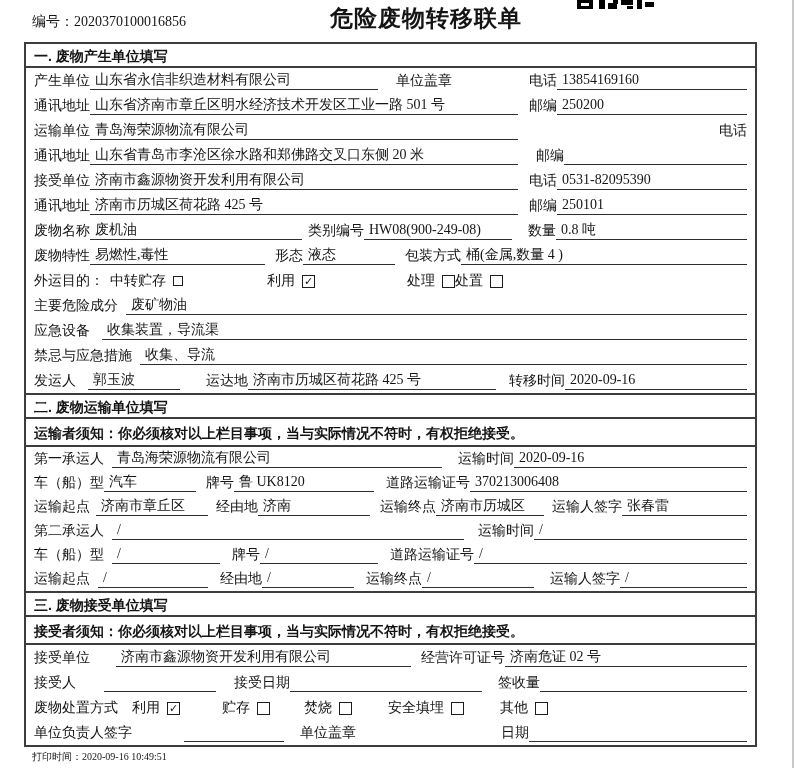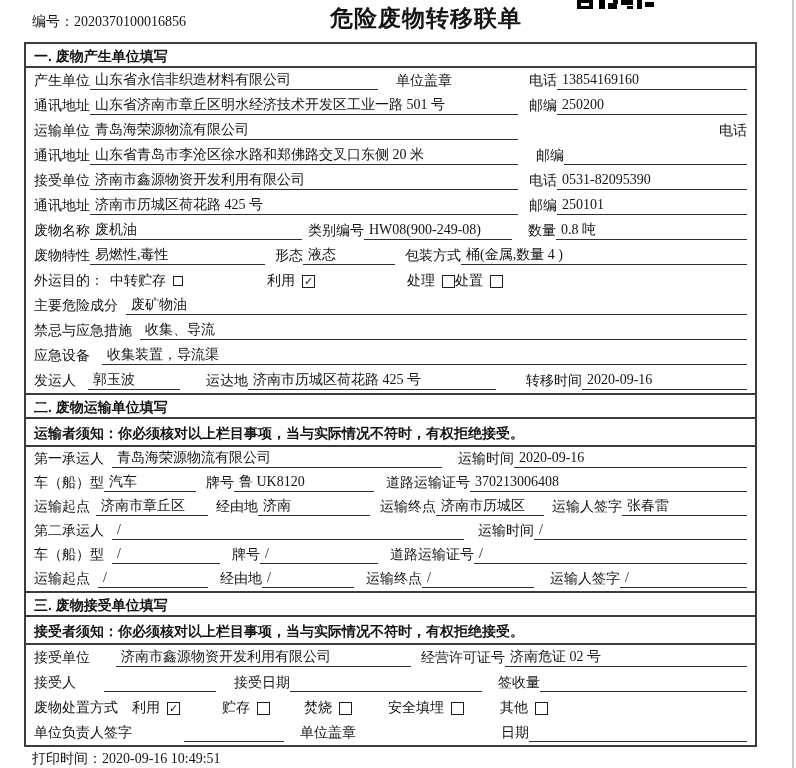--- a/index.html
+++ b/index.html
@@ -70,21 +70,21 @@
   .cb {
     display: inline-block; width: 13px; height: 13px;
     border: 1px solid #1d1d1d; margin-left: 7px;
     font-size: 11px; line-height: 12px; text-align: center;
     font-family: "DejaVu Sans", sans-serif;
     vertical-align: -1px;
   }
   .cb-sm { width: 10px; height: 10px; }
   .footer-line {
     position: absolute; left: 32px; top: 750px;
-    font-size: 14px; white-space: nowrap;
+    font-size: 10px; white-space: nowrap;
   }
 </style>
 </head>
 <body>
 
 <div class="doc">
 
   <div class="serial"><span>编号：</span><span>2020370100016856</span></div>
 
   <div class="doc-title">危险废物转移联单</div>
@@ -193,35 +193,35 @@
           <span class="cb"><span></span></span>
         </span>
       </div>
 
       <div class="row">
         <span class="lb">主要危险成分</span>
         <span class="u grow" style="margin-left:8px">废矿物油</span>
       </div>
 
       <div class="row">
+        <span class="lb">应急设备</span>
+        <span class="u grow" style="margin-left:12px">收集装置，导流渠</span>
+      </div>
+
+      <div class="row">
         <span class="lb">禁忌与应急措施</span>
         <span class="u grow" style="margin-left:8px">收集、导流</span>
-      </div>
-
-      <div class="row">
-        <span class="lb">应急设备</span>
-        <span class="u grow" style="margin-left:12px">收集装置，导流渠</span>
       </div>
 
       <div class="row">
         <span class="lb">发运人</span>
         <span class="u" style="width:92px;margin-left:12px">郭玉波</span>
         <span class="lb" style="margin-left:26px">运达地</span>
         <span class="u" style="width:248px">济南市历城区荷花路 425 号</span>
-        <span class="lb" style="margin-left:30px">转移时间</span>
+        <span class="lb" style="margin-left:13px">转移时间</span>
         <span class="u grow">2020-09-16</span>
       </div>
     </div>
 
     <div class="sec-h mid">二. 废物运输单位填写</div>
     <div class="notice">运输者须知：你必须核对以上栏目事项，当与实际情况不符时，有权拒绝接受。</div>
     <div class="s2">
 
       <div class="row">
         <span class="lb">第一承运人</span>

